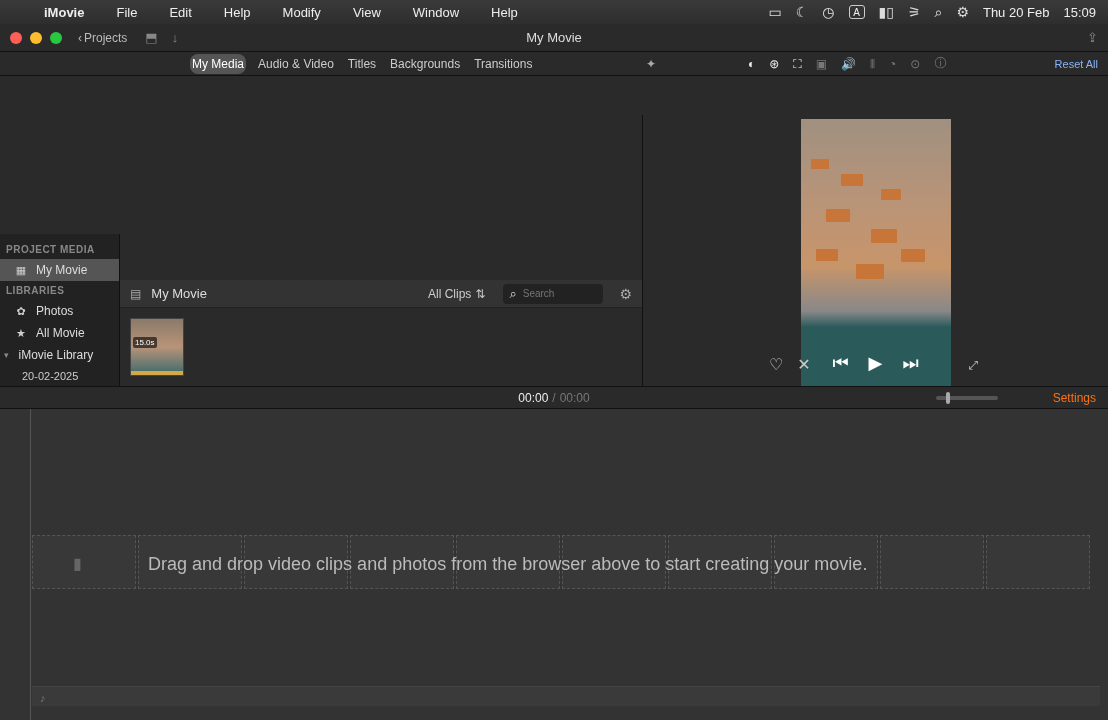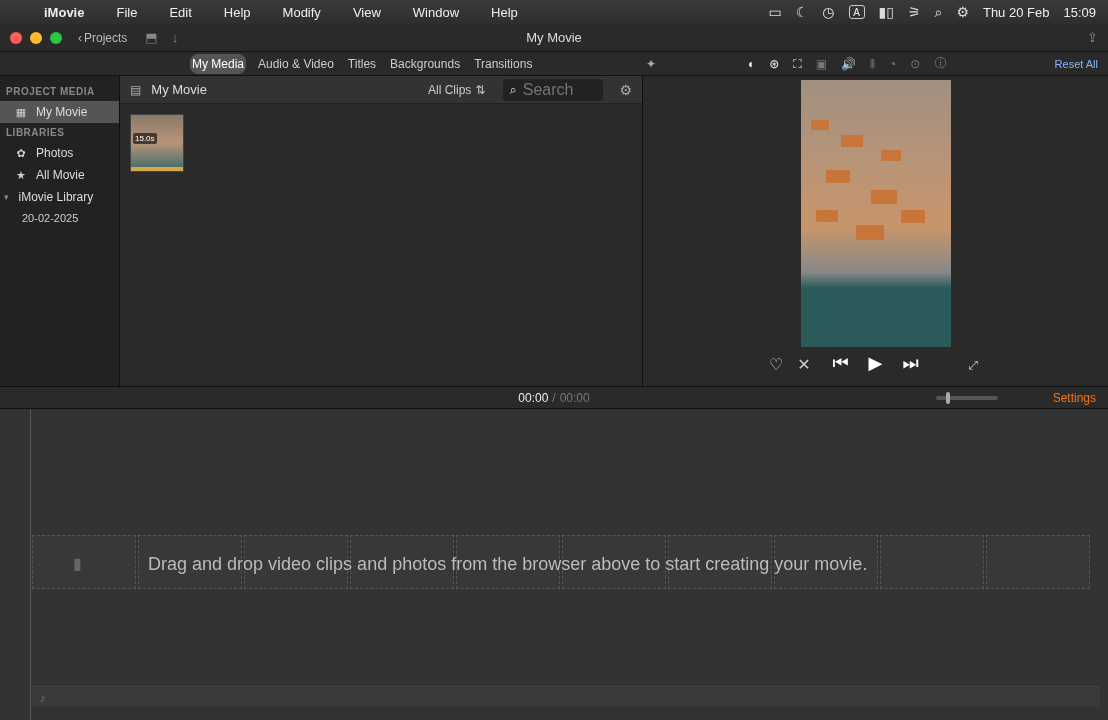--- a/index.html
+++ b/index.html
@@ -28,37 +28,37 @@
 
 .tabs-row { height: 24px; background: #2a2a2a; display: flex; align-items: center; padding-left: 190px; gap: 10px; font-size: 12px; border-bottom: 1px solid #111; position: relative; }
 .tab { color: #ccc; padding: 3px 2px; border-radius: 8px; cursor: pointer; }
 .tab.active { background: #555; color: #fff; }
 .wand { position: absolute; left: 646px; color: #aaa; }
 .adjust-icons { position: absolute; left: 748px; display: flex; gap: 14px; color: #777; align-items: center; }
 .adjust-icons .on { color: #eee; }
 .reset-all { position: absolute; right: 10px; font-size: 11px; color: #8ab4f8; }
 
 
-.main { display: flex; height: 310px; background: #2a2a2a; }
+.main { display: flex; height: 310px; background: #2a2a2a; align-items: flex-end; }
 .sidebar { width: 120px; background: #222; border-right: 1px solid #111; padding-top: 6px; }
 .sect-header { font-size: 10px; font-weight: 700; color: #888; padding: 4px 6px; letter-spacing: 0.5px; }
 .side-item { display: flex; align-items: center; gap: 8px; padding: 4px 6px 4px 14px; font-size: 12px; color: #ddd; }
 .side-item.sel { background: #555; }
 .side-item.child { padding-left: 22px; font-size: 11px; color: #ccc; }
 .side-icon { width: 14px; text-align: center; font-size: 11px; color: #ccc; }
 .disclosure { font-size: 9px; margin-left: -10px; margin-right: 2px; color: #888; }
 
 
 .browser { flex: 1; background: #2a2a2a; display: flex; flex-direction: column; }
 .browser-head { height: 28px; display: flex; align-items: center; padding: 0 10px; background: #333; border-bottom: 1px solid #222; gap: 10px; }
 .grid-icon { color: #aaa; font-size: 12px; }
 .browser-title { font-size: 13px; color: #ddd; }
 .all-clips { margin-left: auto; font-size: 12px; color: #ccc; display: flex; align-items: center; gap: 4px; }
 .search-box { background: #222; border-radius: 4px; padding: 2px 6px; display: flex; align-items: center; gap: 6px; width: 100px; margin-left: 8px; }
-.search-box input { background: transparent; border: none; outline: none; color: #ddd; font-size: 16px; width: 60px; }
+.search-box input { background: transparent; border: none; outline: none; color: #ddd; font-size: 10px; width: 60px; }
 .gear-icon { color: #aaa; font-size: 14px; margin-left: 6px; }
 .clip-area { flex: 1; padding: 10px; }
 .clip { width: 54px; height: 58px; background: linear-gradient(#8a7a6a, #b89478 50%, #3a6a6a); border: 1px solid #444; position: relative; }
 .clip-dur { position: absolute; top: 18px; left: 2px; font-size: 8px; background: rgba(0,0,0,0.6); padding: 1px 2px; color: #fff; border-radius: 2px; }
 .clip-bar { position: absolute; bottom: 0; left: 0; right: 0; height: 4px; background: #d4a847; }
 
 
 .preview { width: 466px; background: #2a2a2a; border-left: 1px solid #111; display: flex; flex-direction: column; align-items: center; position: relative; }
 .preview-img { width: 150px; height: 267px; margin-top: 4px; background: linear-gradient(180deg, #a09080 0%, #b89478 30%, #c8956a 55%, #888 72%, #2a5a5a 78%, #2a5a5a 100%); position: relative; overflow: hidden; }
 .roof { position: absolute; background: #c8753a; border-radius: 1px; }

